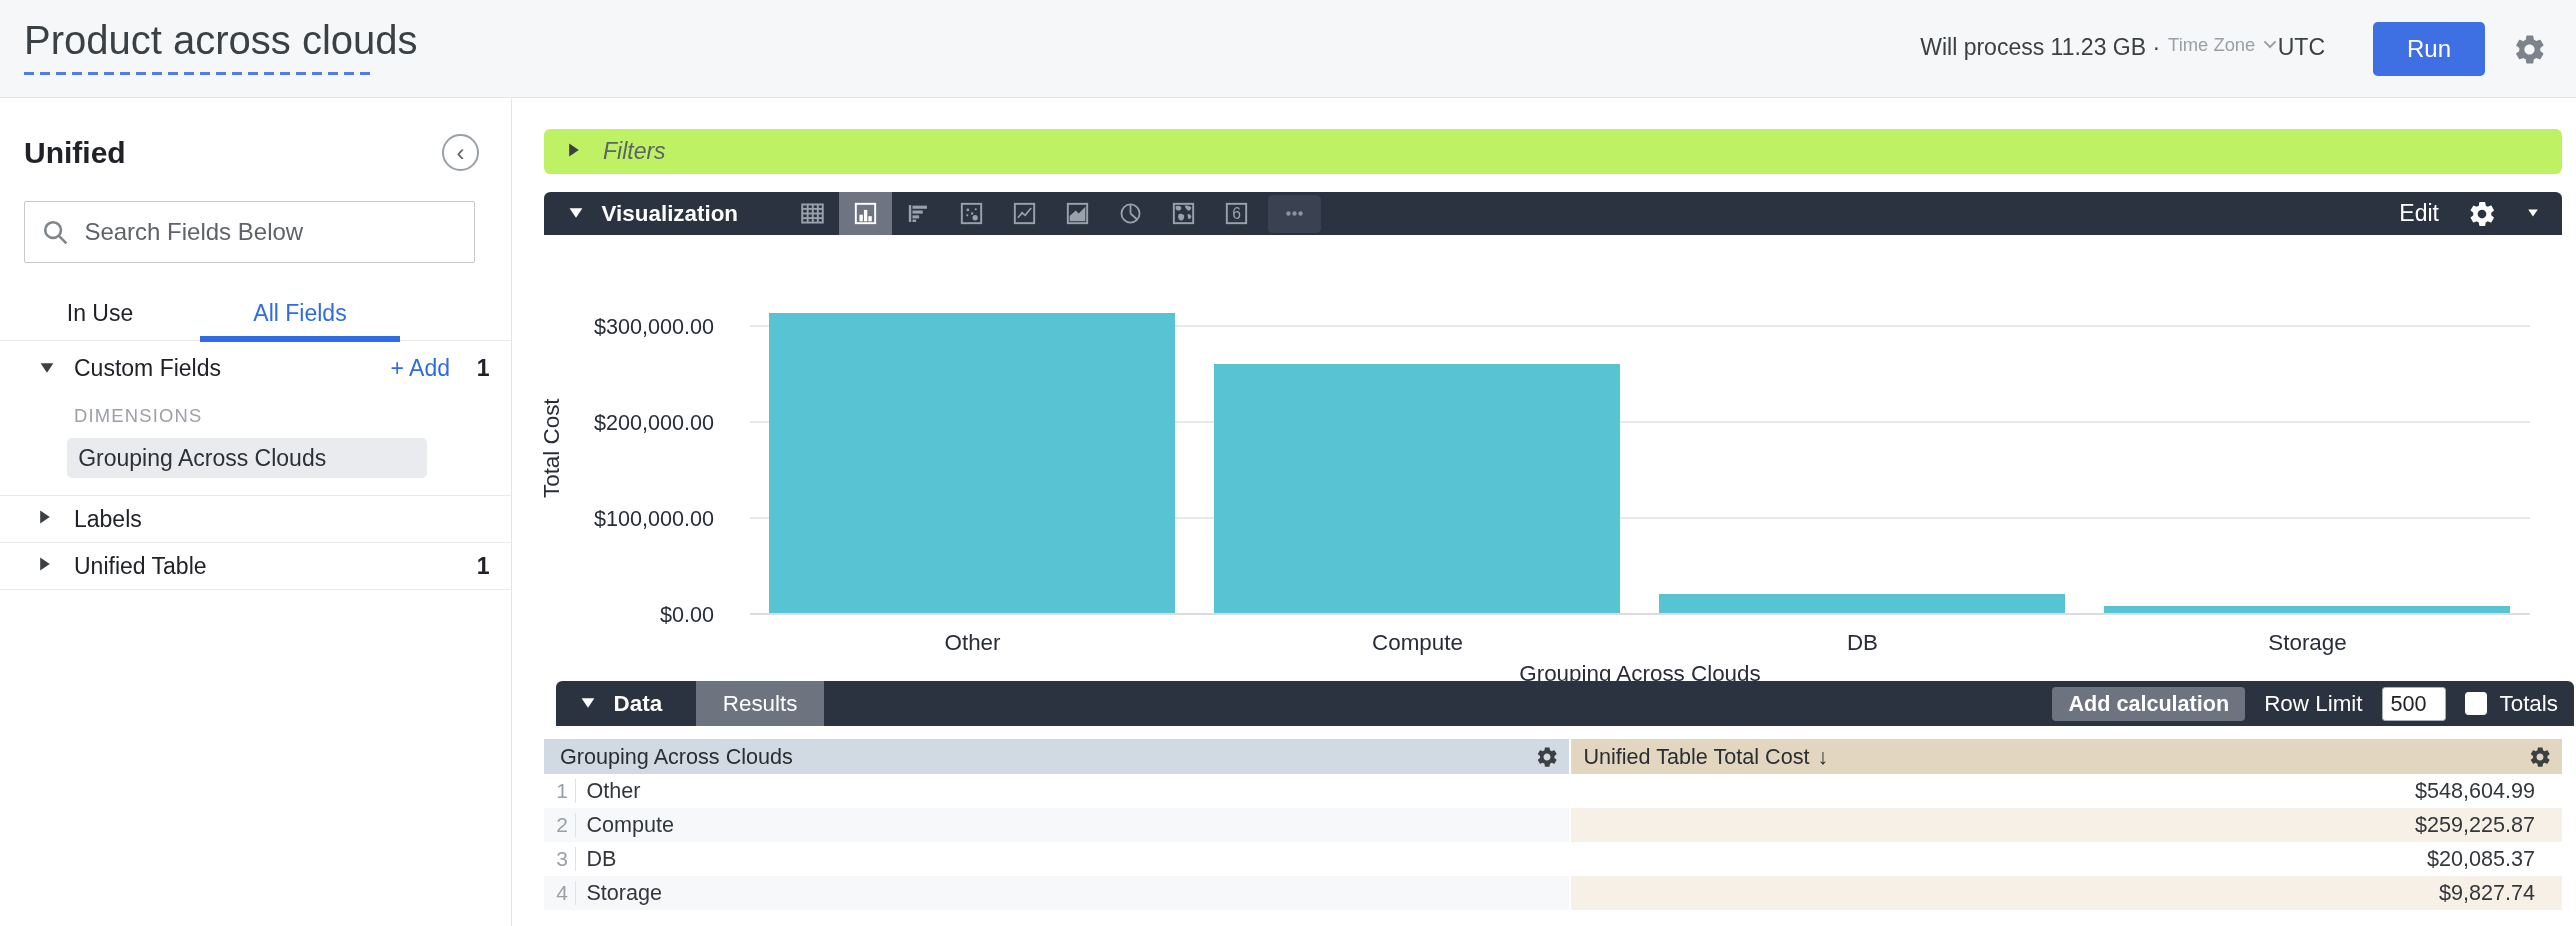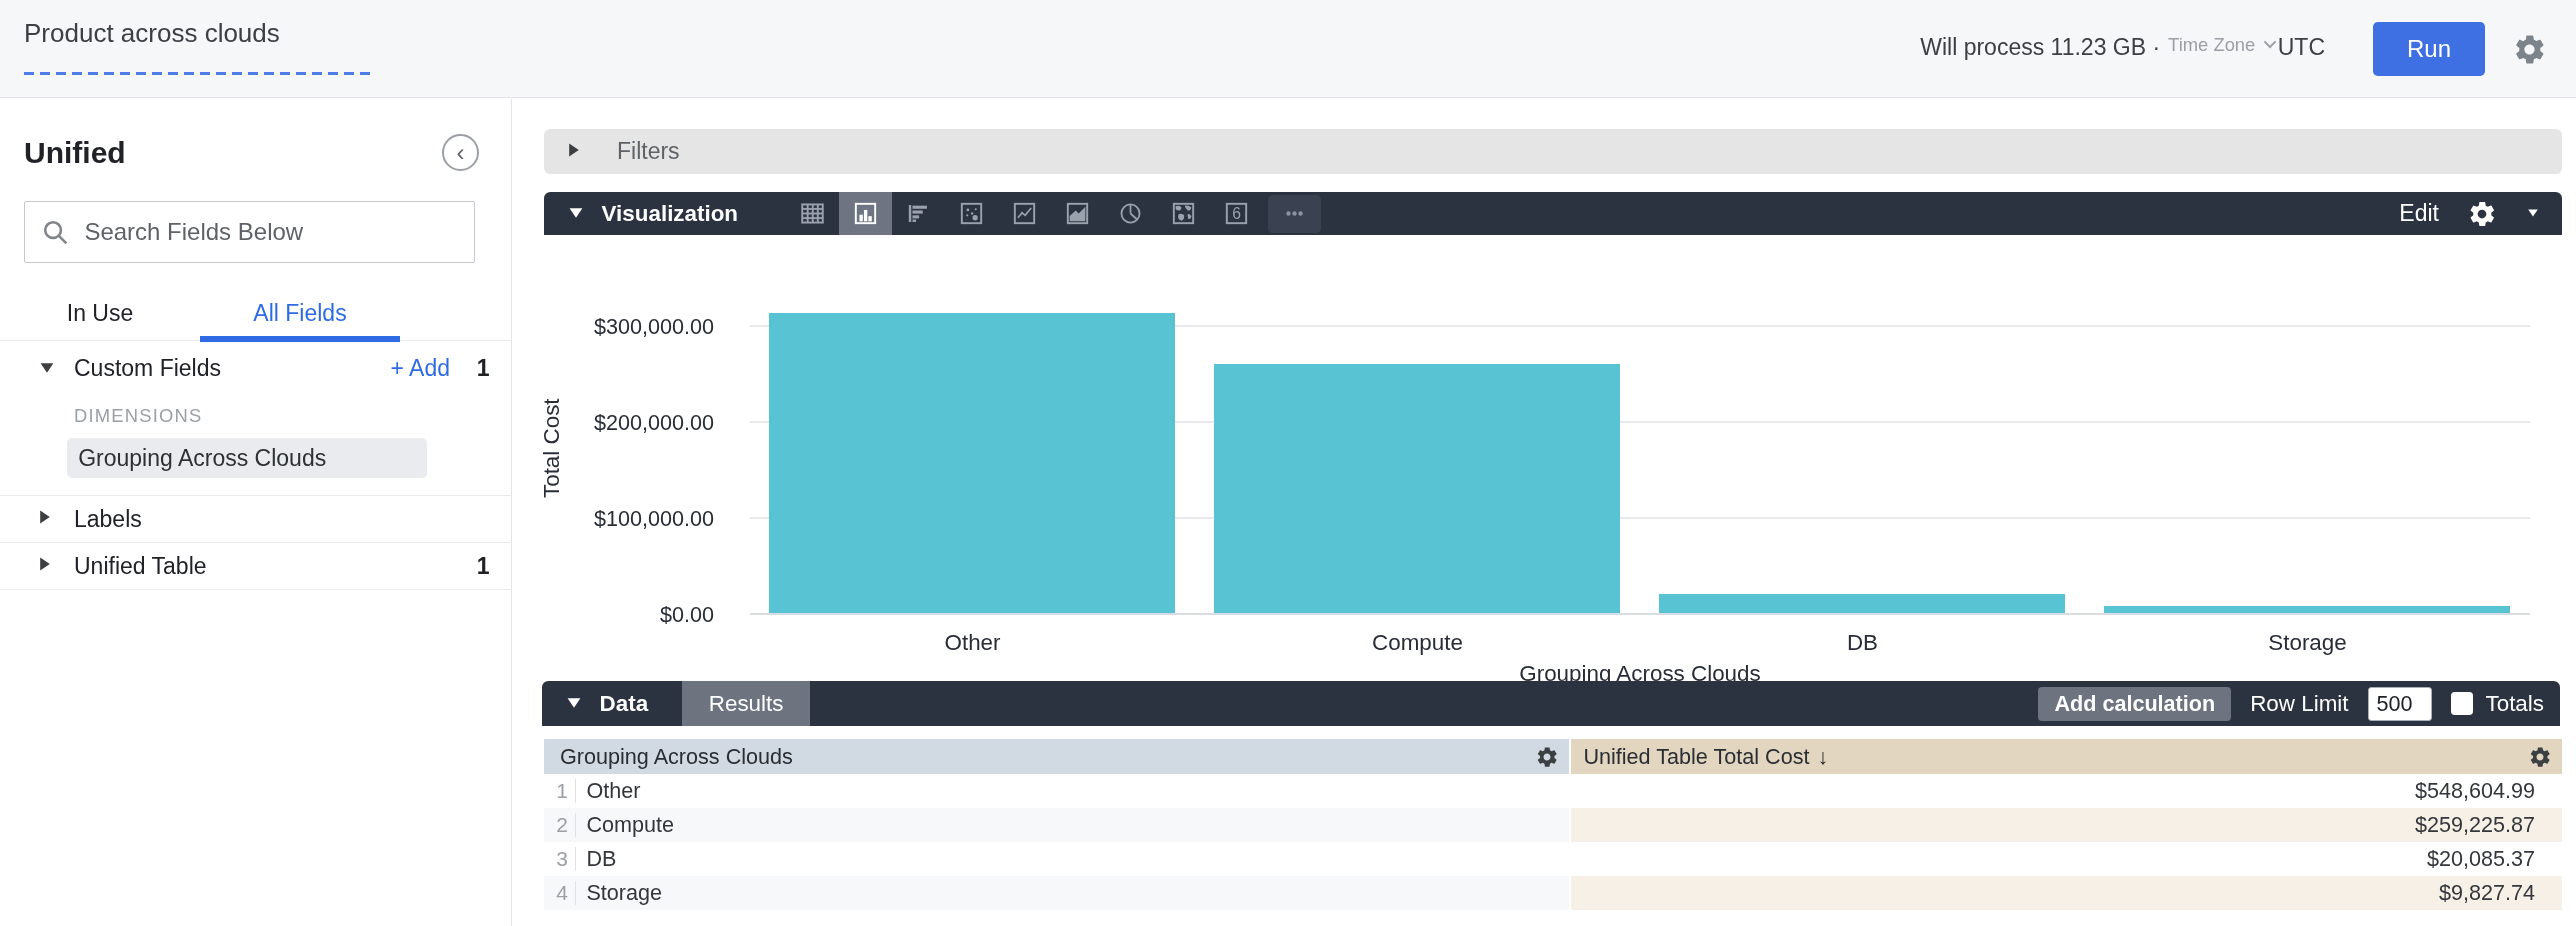--- a/index.html
+++ b/index.html
@@ -2,21 +2,21 @@
 <html style="font-size:12.8px"><head>
 <meta charset="utf-8">
 <style>
   * { margin:0; padding:0; box-sizing:border-box; }
   html,body { width:2576px; height:926px; overflow:hidden; background:#fff;
               font-family:"Liberation Sans", sans-serif; }
 
   
   .topbar { position:absolute; left:0; top:0; width:2576px; height:98px;
             background:#f6f7f8; border-bottom:1.6px solid #e2e4e7; }
-  .page-title { position:absolute; left:24px; top:17.6px; font-size:26px; color:#3b4045; }
+  .page-title { position:absolute; left:24px; top:17.6px; font-size:40px; color:#3b4045; }
   .title-underline { position:absolute; left:24px; top:72px; width:352px; height:3.2px;
             background:repeating-linear-gradient(90deg,#4e7de9 0 9.6px,transparent 9.6px 16px); }
   .topbar-right { position:absolute; right:29px; top:0; height:98px;
             display:flex; align-items:center; }
   .process-group { display:flex; align-items:flex-end; gap:8px; margin-right:48px; }
   .process-text { font-size:23px; color:#3c4043; padding-bottom:3.2px; }
   .tz-col { display:flex; flex-direction:row; align-items:flex-start; }
   .tz-label { font-size:18.4px; color:#9aa0a6; display:flex; align-items:center; gap:6.4px; }
   .tz-value { font-size:23px; color:#3c4043; padding-bottom:3.2px; }
   .run-btn { width:112px; height:54px; background:#3e70e4; border:none; border-radius:4.8px;
@@ -58,22 +58,22 @@
              padding-left:11.2px; }
   .sb-divider { border-top:1.6px solid #e8eaed; }
   .sb-section { padding:4.8px 0; }
 
   
   .main { position:absolute; left:514px; top:99px; width:2062px; height:827px; background:#fff; }
   .scroll-strip { position:absolute; right:0; top:99px; width:12.8px; height:827px;
              background:#f1f3f4; border-left:0.8px solid #e6e8ea; }
 
   .filters-bar { position:absolute; left:30px; top:30px; width:2018px; height:45px;
-             background:#e5e5e5; border-radius:6.4px; display:flex; align-items:center;
-             padding-left:24px; gap:37px; }
+             background:#bef264; border-radius:6.4px; display:flex; align-items:center;
+             padding-left:24px; gap:23px;font-style:italic; }
   .filters-caret { font-size:16px; color:#3c4043; }
   .filters-label { font-size:23px; color:#5f6368; }
 
   .viz-bar { position:absolute; left:30px; top:93px; width:2018px; height:43px;
              background:#2c3340; border-radius:6.4px 6.4px 0 0; display:flex; align-items:center; }
   .bar-caret { font-size:15px; color:#fff; margin-left:24px; }
   .bar-title { font-size:22.4px; font-weight:600; color:#fff; margin-left:17.6px; }
   .viz-icons { display:flex; margin-left:48px; height:43px; }
   .viz-icon { width:53px; height:43px; display:flex; align-items:center; justify-content:center; cursor:pointer; }
   .viz-icon svg { width:29px; height:29px; }
@@ -93,21 +93,21 @@
   .ytick { position:absolute; left:0; width:200px; text-align:right; font-size:21.6px; color:#282d37; }
   .ytitle { position:absolute; left:22.4px; top:46px; height:334px; width:32px;
             display:flex; align-items:center; justify-content:center;
             writing-mode:vertical-rl; transform:rotate(180deg);
             font-size:22.4px; color:#282d37; }
   .xlabel { position:absolute; top:395px; width:445px; text-align:center; font-size:22.4px; color:#282d37; }
   .xtitle { position:absolute; top:426px; left:236px; width:1780px; text-align:center;
             font-size:22.4px; color:#282d37; }
 
   
-  .data-bar { position:absolute; left:28px; top:582px; width:2018px; height:45px;
+  .data-bar { position:absolute; left:42px; top:582px; width:2018px; height:45px;
               background:#2c3340; border-radius:6.4px 6.4px 0 0; display:flex; align-items:center; }
   .results-tab { width:128px; height:45px; background:#6d7480; color:#fff; font-size:22.4px;
               display:flex; align-items:center; justify-content:center; margin-left:34px; }
   .data-right { margin-left:auto; display:flex; align-items:center; gap:19px; margin-right:16px; }
   .addcalc-btn { background:#6d7480; border:none; border-radius:4px; height:34px; padding:0 16px;
               color:#fff; font-size:21.6px; font-weight:600; font-family:inherit; cursor:pointer; }
   .rowlimit-label { font-size:22.4px; color:#fff; }
   .rowlimit-input { width:64px; height:34px; border:0.8px solid #aab0b8; border-radius:3.2px;
               font-size:21.6px; font-family:inherit; color:#202228; padding-left:8px; background:#fff; }
   .totals-check { width:22.4px; height:22.4px; background:#fff; border-radius:3.2px; border:1.6px solid #fff; }

